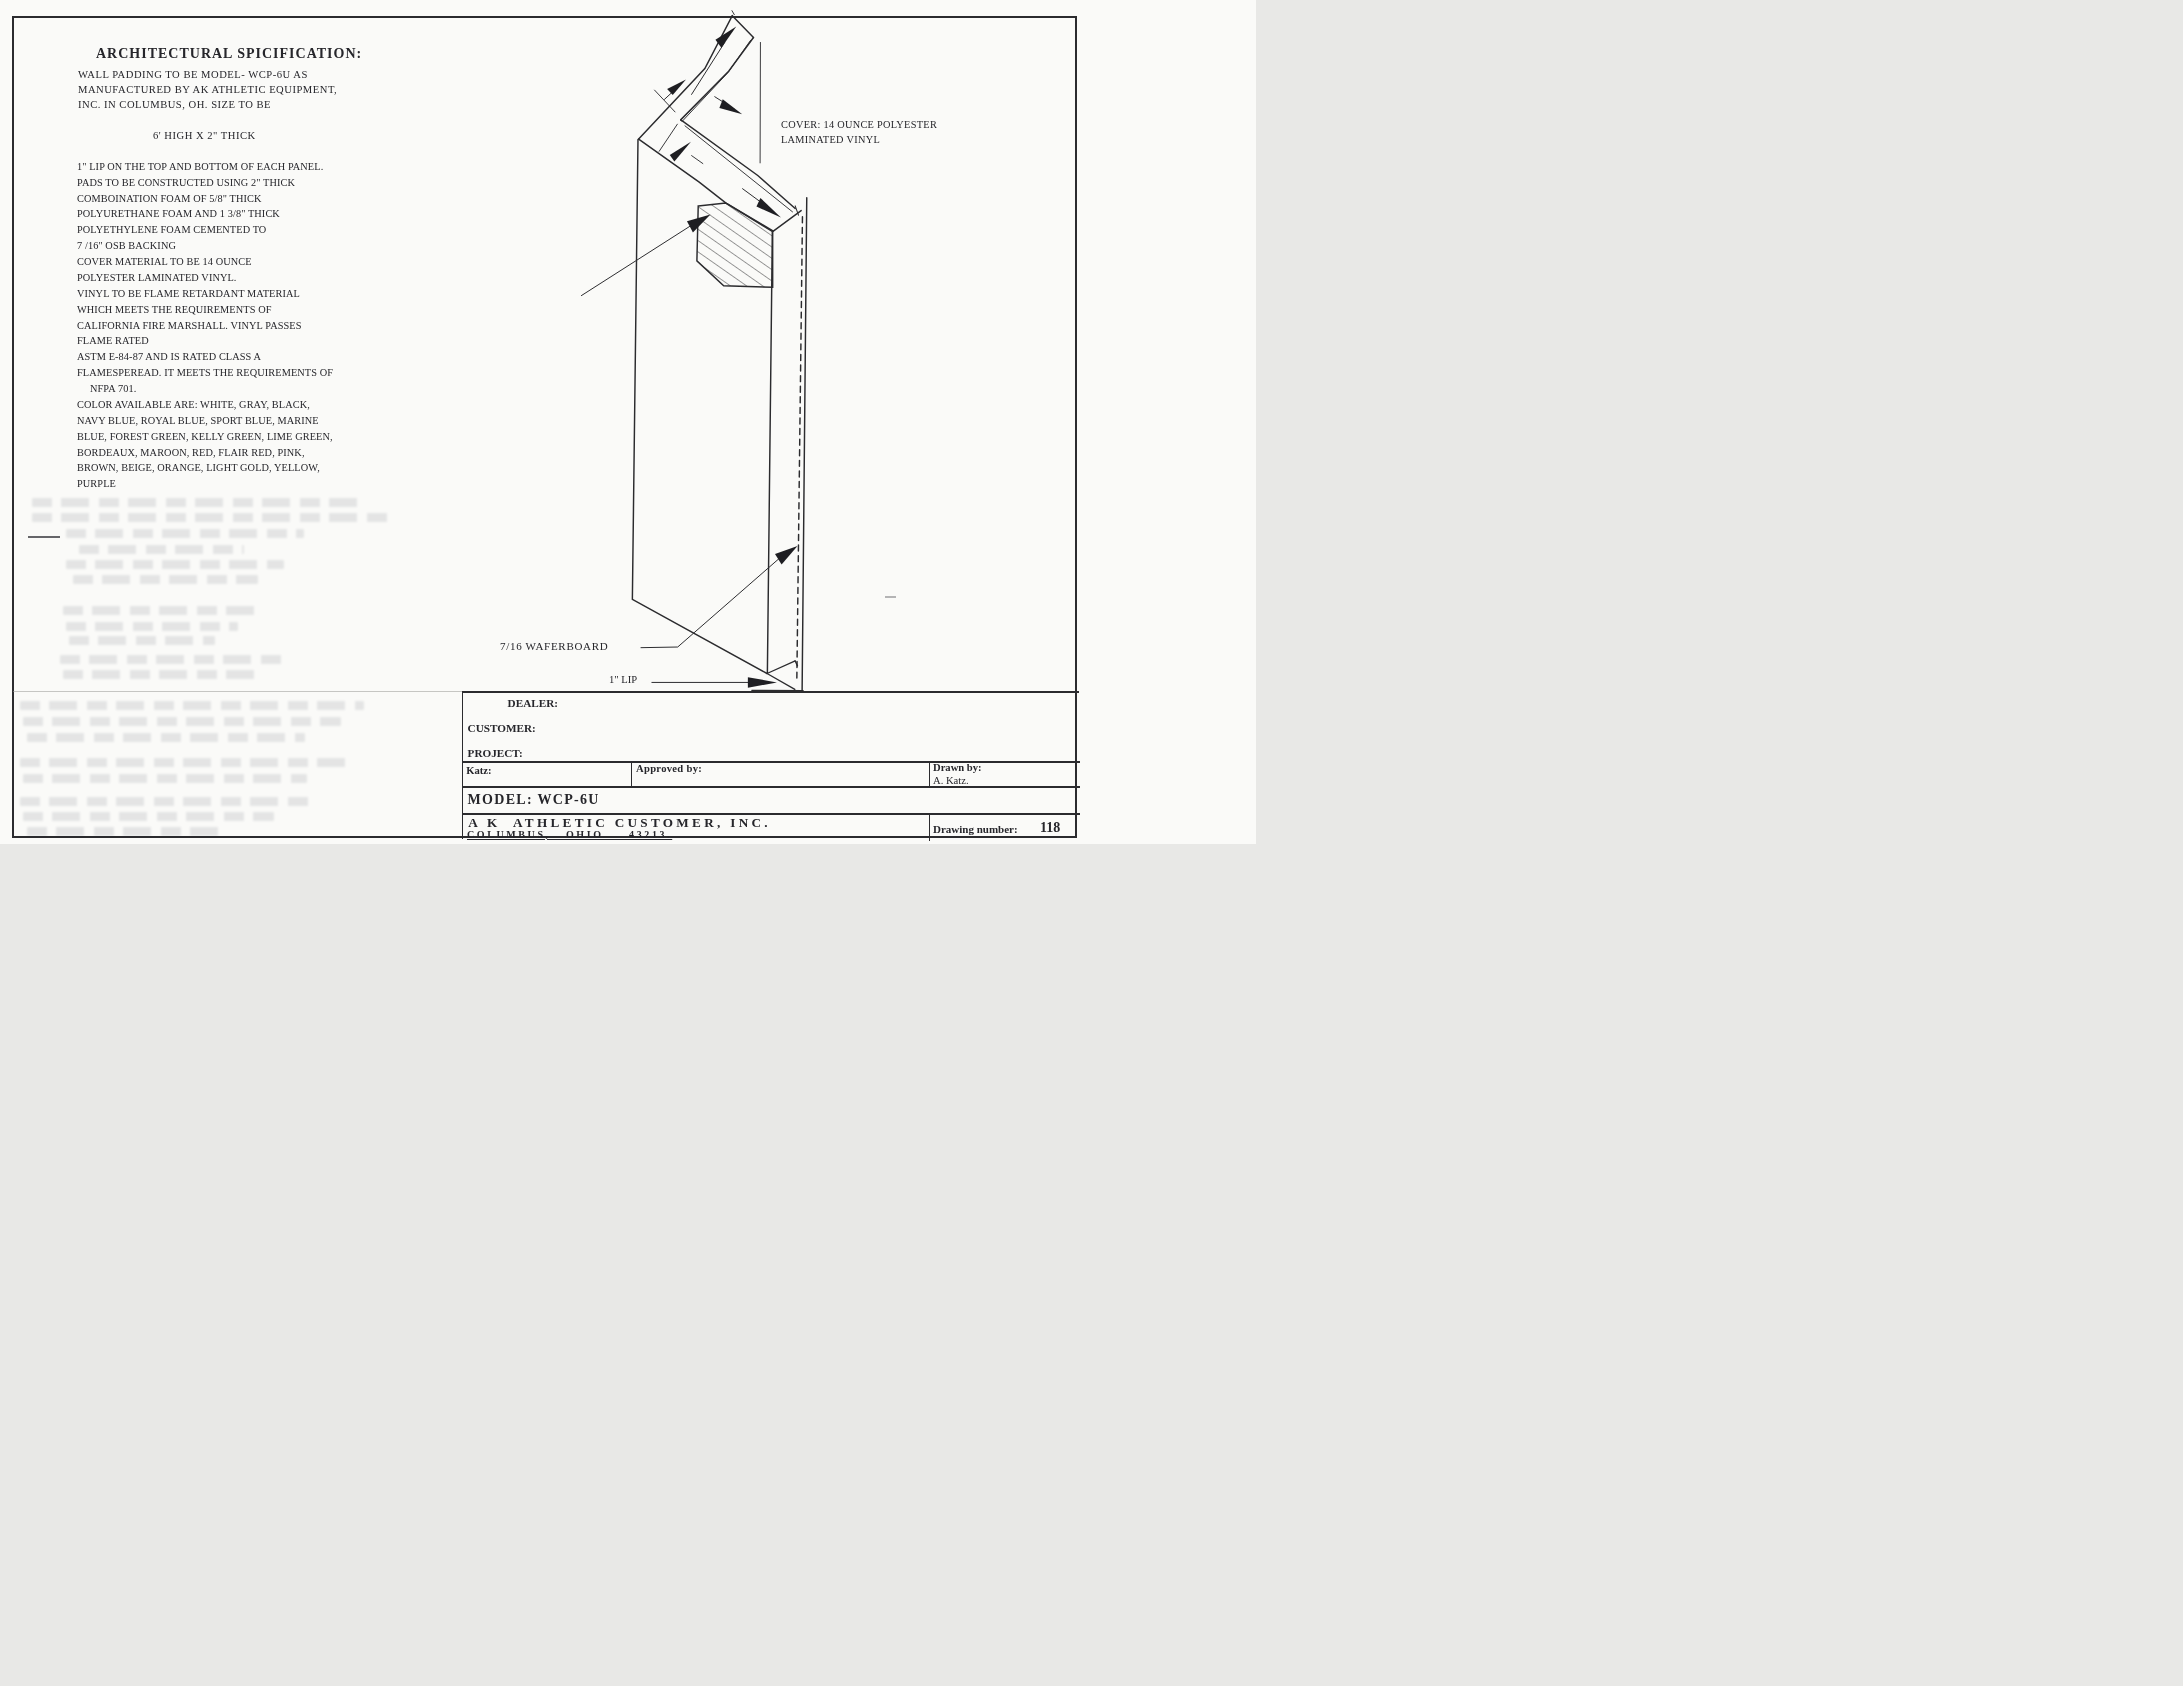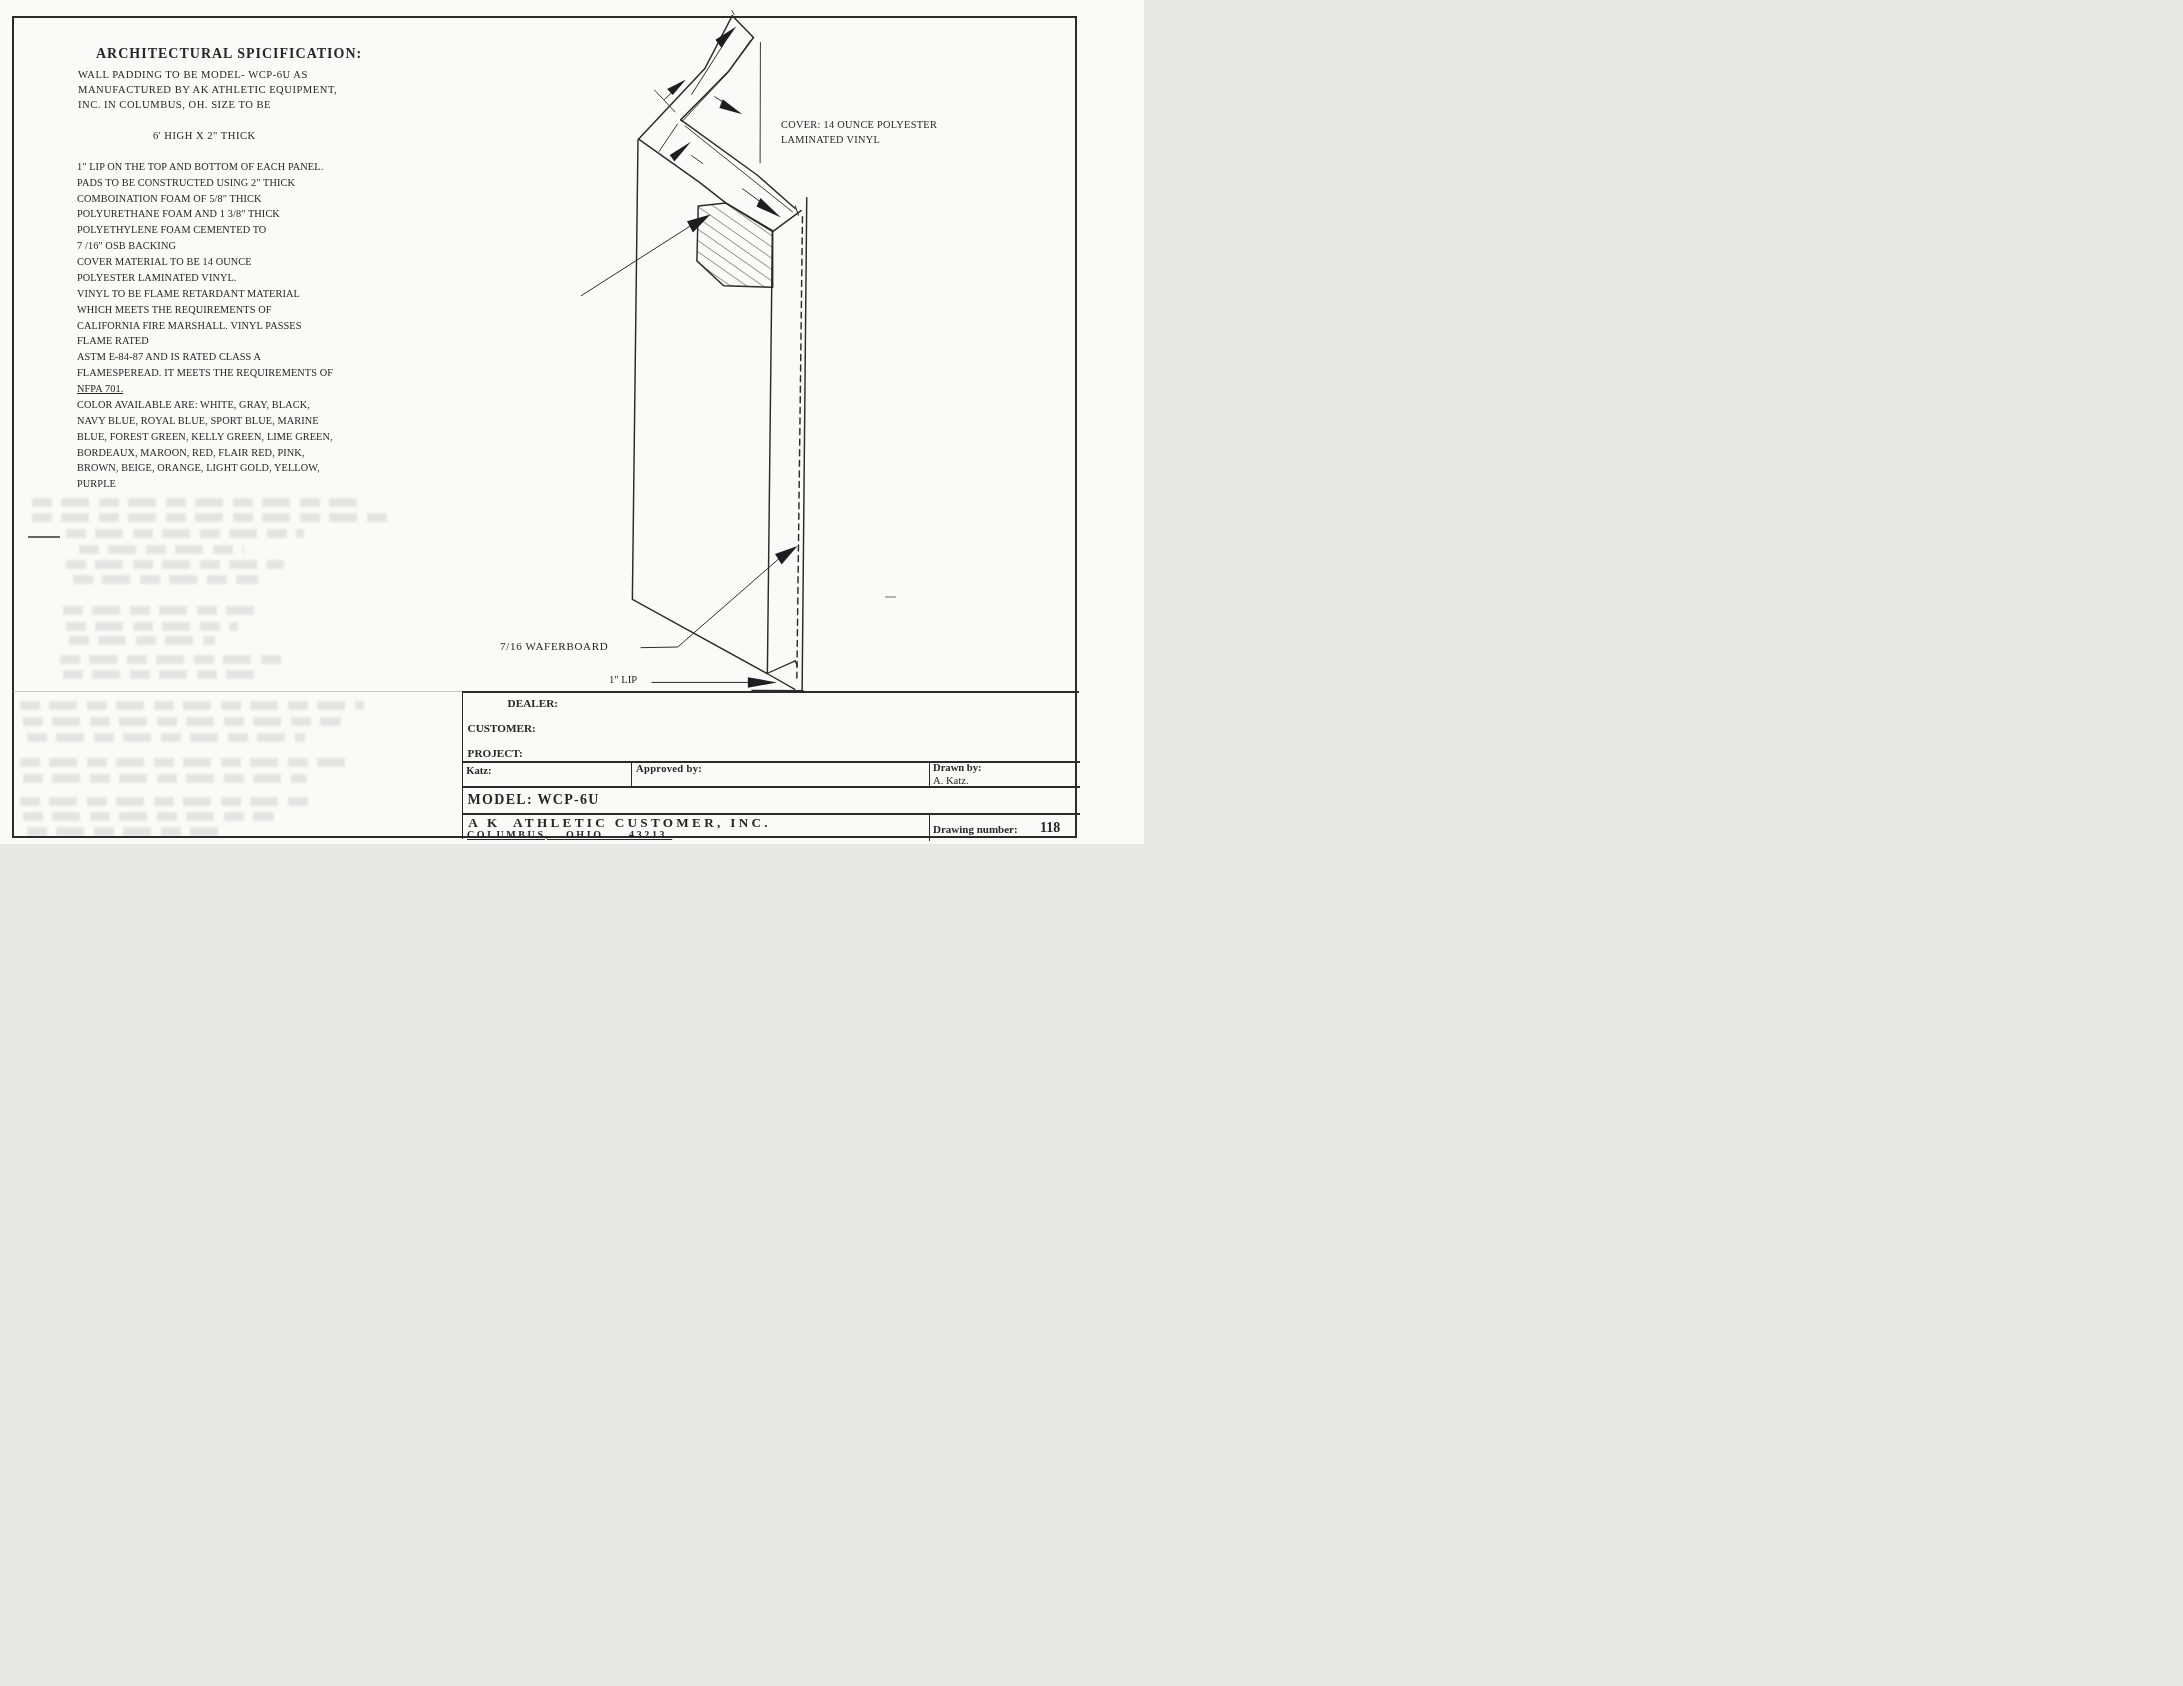--- a/index.html
+++ b/index.html
@@ -1,16 +1,16 @@
 <!DOCTYPE html>
 <html style="font-size:10.6px"><head>
 <meta charset="utf-8">
 <style>
   html,body{margin:0;padding:0;background:#e8e8e6;}
-  .page{position:relative;width:1144px;height:844px;background:#fafaf8;overflow:hidden;
+  .page{position:relative;width:1256px;height:844px;background:#fafaf8;overflow:hidden;
         font-family:"Liberation Serif", serif;color:#222;}
   .border-frame{position:absolute;left:12px;top:16px;width:1065px;height:822px;
         border:2px solid #2b2b2e;box-sizing:border-box;}
   .t{position:absolute;white-space:pre;color:#26262b;}
   .head{font-size:14px;font-weight:bold;letter-spacing:1px;}
   .body15{font-size:10.3px;letter-spacing:0.1px;}
   .intro16{font-size:10.6px;letter-spacing:0.5px;}
   .lbl{font-size:10.3px;letter-spacing:0.3px;}
   
   .tb{position:absolute;left:462px;top:691px;width:617px;height:148px;box-sizing:border-box;
@@ -71,21 +71,21 @@
   <div class="t body15" style="left:77px;top:224px;">POLYETHYLENE FOAM CEMENTED TO</div>
   <div class="t body15" style="left:77px;top:240px;">7 /16" OSB BACKING</div>
   <div class="t body15" style="left:77px;top:256px;">COVER MATERIAL TO BE 14 OUNCE</div>
   <div class="t body15" style="left:77px;top:272px;">POLYESTER LAMINATED VINYL.</div>
   <div class="t body15" style="left:77px;top:288px;">VINYL TO BE FLAME RETARDANT MATERIAL</div>
   <div class="t body15" style="left:77px;top:304px;">WHICH MEETS THE REQUIREMENTS OF</div>
   <div class="t body15" style="left:77px;top:320px;">CALIFORNIA FIRE MARSHALL. VINYL PASSES</div>
   <div class="t body15" style="left:77px;top:335px;">FLAME RATED</div>
   <div class="t body15" style="left:77px;top:351px;">ASTM E-84-87 AND IS RATED CLASS A</div>
   <div class="t body15" style="left:77px;top:367px;">FLAMESPEREAD. IT MEETS THE REQUIREMENTS OF</div>
-  <div class="t body15" style="left:77px;top:383px;text-decoration:underline;">NFPA 701.</div>
+  <div class="t body15" style="left:90px;top:383px;">NFPA 701.</div>
   <div class="t body15" style="left:77px;top:399px;">COLOR AVAILABLE ARE: WHITE, GRAY, BLACK,</div>
   <div class="t body15" style="left:77px;top:415px;">NAVY BLUE, ROYAL BLUE, SPORT BLUE, MARINE</div>
   <div class="t body15" style="left:77px;top:431px;">BLUE, FOREST GREEN, KELLY GREEN, LIME GREEN,</div>
   <div class="t body15" style="left:77px;top:447px;">BORDEAUX, MAROON, RED, FLAIR RED, PINK,</div>
   <div class="t body15" style="left:77px;top:462px;">BROWN, BEIGE, ORANGE, LIGHT GOLD, YELLOW,</div>
   <div class="t body15" style="left:77px;top:478px;">PURPLE</div>
 
   <svg width="1092" height="844" viewBox="0 0 1650 1275">
     <defs>
       <pattern id="hatch" patternUnits="userSpaceOnUse" width="14" height="14" patternTransform="rotate(35)">

